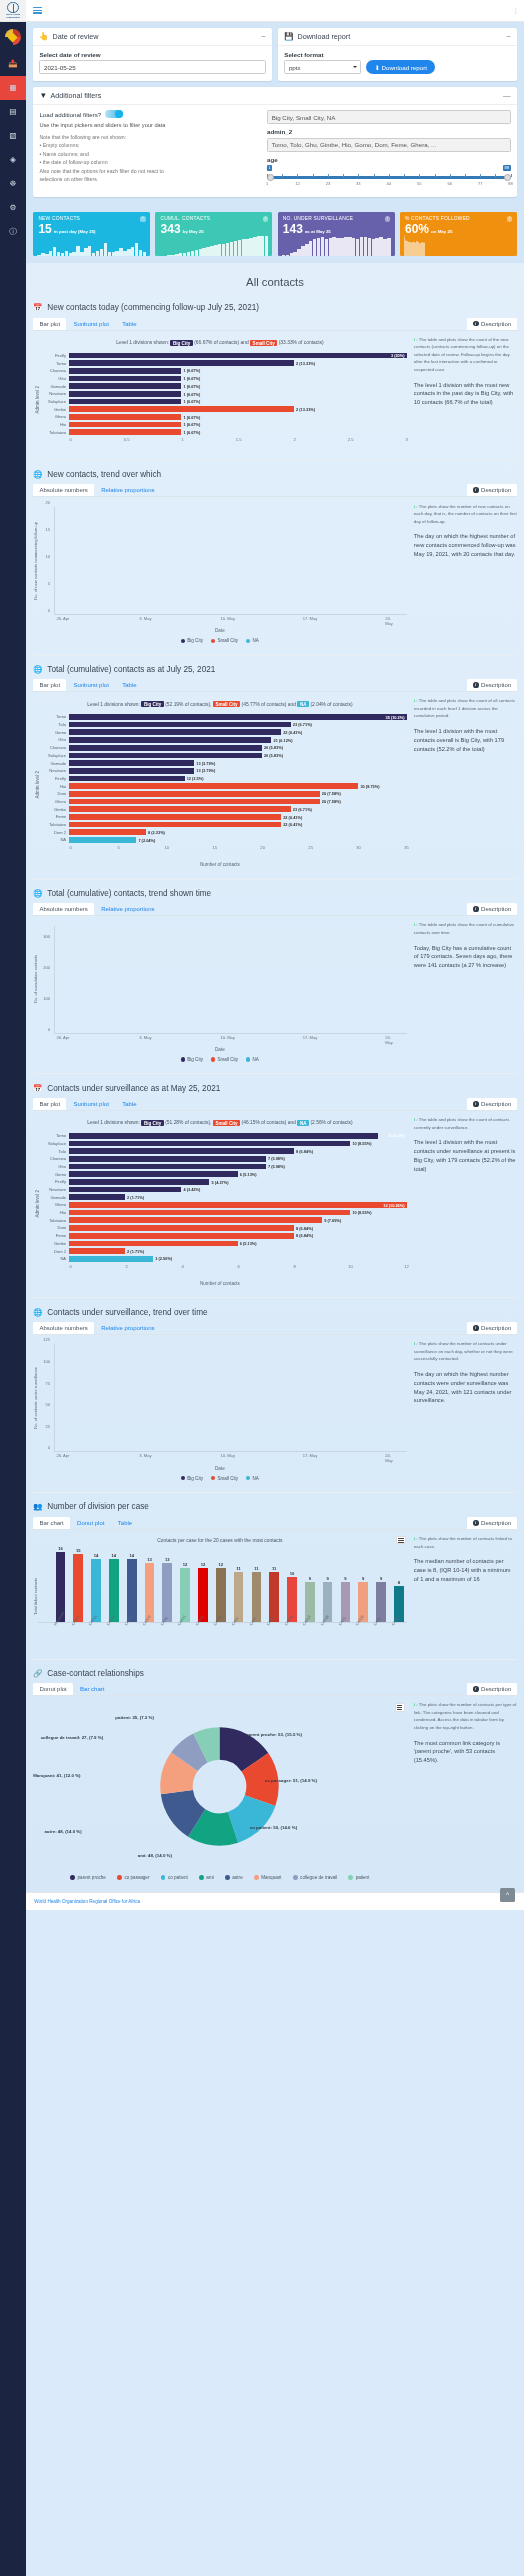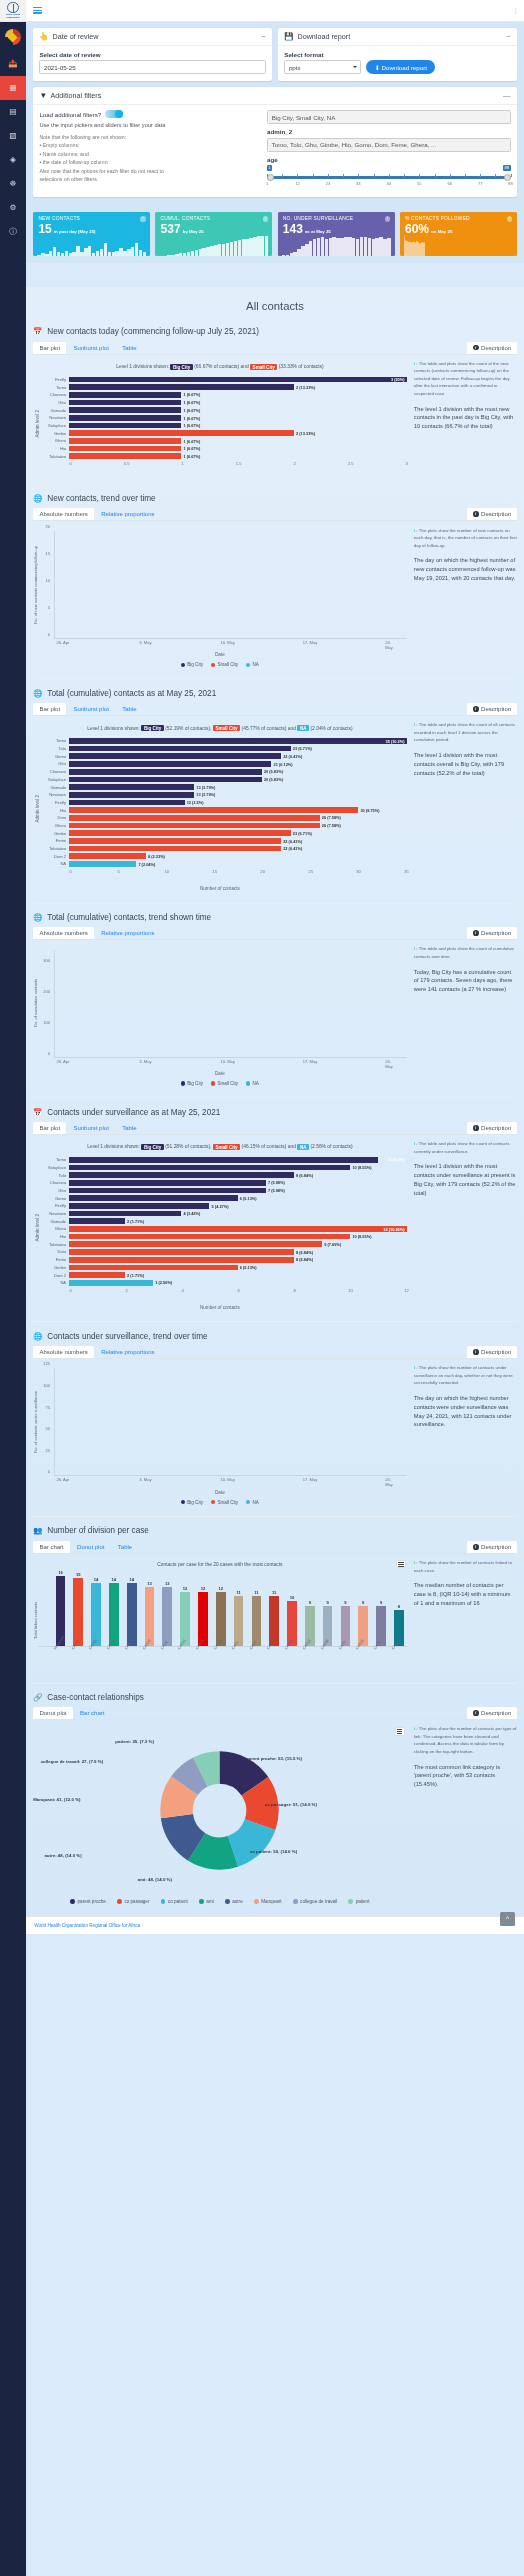--- a/index.html
+++ b/index.html
@@ -59,21 +59,21 @@
   .kpis{display:flex;gap:5.2px;padding:2.1px 7.2px 7.2px 7.2px;background:#d3e6f7;}
   .kpi{flex:1;border-radius:1.5px;color:#fff;padding:4.1px 5.2px 0 5.2px;height:44px;position:relative;overflow:hidden;}
   .kpi .k-ttl{font-size:4.9px;letter-spacing:0.2px;}
   .kpi .k-i{position:absolute;right:4.6px;top:4.1px;width:5.2px;height:5.2px;border-radius:50%;background:rgba(255,255,255,.45);font-size:3.6px;text-align:center;line-height:5.2px;color:#fff;}
   .kpi .k-val{font-size:12px;font-weight:bold;line-height:1;margin-top:2.1px;display:inline-block;}
   .kpi .k-sub{font-size:4.4px;font-weight:bold;margin-left:2.1px;}
   .spark{position:absolute;left:0;right:0;bottom:0;height:20.6px;display:flex;align-items:flex-end;gap:0.5px;padding:0 4.1px;}
   .spark i{flex:1;background:rgba(255,255,255,.85);display:block;}
   .area-spark{position:absolute;left:4.1px;right:4.1px;bottom:0;height:21.6px;}
   
-  .content{background:linear-gradient(180deg,#e2effb,#d6e8f8);padding:0 7.2px 0 7.2px;margin-top:24px;}
+  .content{background:linear-gradient(180deg,#e2effb,#d6e8f8);padding:0 7.2px 0 7.2px;}
   .page-title{text-align:center;font-size:11.3px;color:#454f5b;padding:12.4px 0 5.2px 0;font-weight:normal;}
   .section{border-top:0.5px solid #e9eef3;padding:9.3px 0 11.3px 0;}
   .sec-head{display:flex;align-items:center;gap:4.6px;margin-bottom:5.2px;}
   .sec-head .s-ttl{font-size:8.2px;color:#3a4450;}
   .glyph{font-size:7.7px;color:#2b333d;}
   .tabs{display:flex;align-items:flex-end;border-bottom:0.5px solid #dde5ec;gap:1px;}
   .tab{padding:3.1px 6.2px;font-size:6px;color:#2186eb;cursor:pointer;border-radius:1.5px 1.5px 0 0;}
   .tab.active{background:#fff;color:#4a5560;}
   .desc-tab{margin-left:auto;background:#fff;border-radius:1.5px 1.5px 0 0;padding:3.1px 5.7px;font-size:6px;color:#44505c;display:flex;align-items:center;gap:2.6px;}
   .i-badge{width:5.7px;height:5.7px;border-radius:50%;background:#2f3a45;color:#fff;font-size:4.1px;text-align:center;line-height:5.7px;font-style:italic;font-weight:bold;}
@@ -321,21 +321,21 @@
             <i style="height:28%"></i>
             <i style="height:34%"></i>
             <i style="height:46%"></i>
             <i style="height:64%"></i>
             <i style="height:30%"></i>
             <i style="height:20%"></i>
           </div></div>
         <div class="kpi" style="background:#3cc8b4">
       <div class="k-ttl">CUMUL. CONTACTS</div>
       <div class="k-i">i</div>
-      <span class="k-val">537</span><span class="k-sub">by May 25</span>
+      <span class="k-val">343</span><span class="k-sub">by May 25</span>
       <div class="spark">
             <i style="height:2%"></i>
             <i style="height:3%"></i>
             <i style="height:5%"></i>
             <i style="height:7%"></i>
             <i style="height:10%"></i>
             <i style="height:14%"></i>
             <i style="height:18%"></i>
             <i style="height:22%"></i>
             <i style="height:27%"></i>
@@ -517,21 +517,21 @@
     </div>
         <div class="desc-col">
     <div><span class="ii">i :</span> The table and plots show the count of the new contacts (contacts commencing follow-up) on the selected date of review. Follow-up begins the day after the last interaction with a confirmed or suspected case</div>
     <div class="hl">The level 1 division with the most new contacts in the past day is Big City, with 10 contacts (66.7% of the total)</div>
               </div>
       </div>
           </div>
           <div class="section">
       <div class="sec-head">
         <span class="glyph">🌐</span>
-        <span class="s-ttl">New contacts, trend over time</span>
+        <span class="s-ttl">New contacts, trend over which</span>
             </div>
       <div class="tabs">
               <div class="tab active">Absolute numbers</div>
               <div class="tab">Relative proportions</div>
               <div class="desc-tab">
                 <span class="i-badge">i</span>
                 <span>Description</span>
               </div>
             </div>
       <div class="split">
@@ -716,21 +716,21 @@
               </div>
         <div class="desc-col">
     <div><span class="ii">i :</span> The plots show the number of new contacts on each day, that is, the number of contacts on their first day of follow-up.</div>
     <div class="hl">The day on which the highest number of new contacts commenced follow-up was May 19, 2021, with 20 contacts that day.</div>
               </div>
       </div>
           </div>
           <div class="section">
       <div class="sec-head">
         <span class="glyph">🌐</span>
-        <span class="s-ttl">Total (cumulative) contacts as at May 25, 2021</span>
+        <span class="s-ttl">Total (cumulative) contacts as at July 25, 2021</span>
             </div>
       <div class="tabs">
               <div class="tab active">Bar plot</div>
               <div class="tab">Sunburst plot</div>
               <div class="tab">Table</div>
               <div class="desc-tab">
                 <span class="i-badge">i</span>
                 <span>Description</span>
               </div>
             </div>

